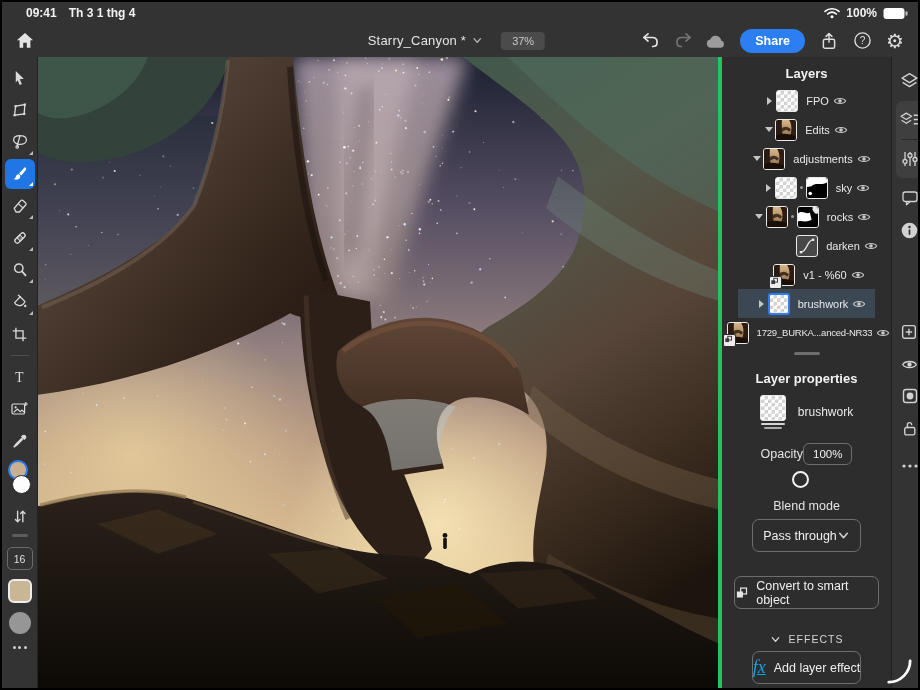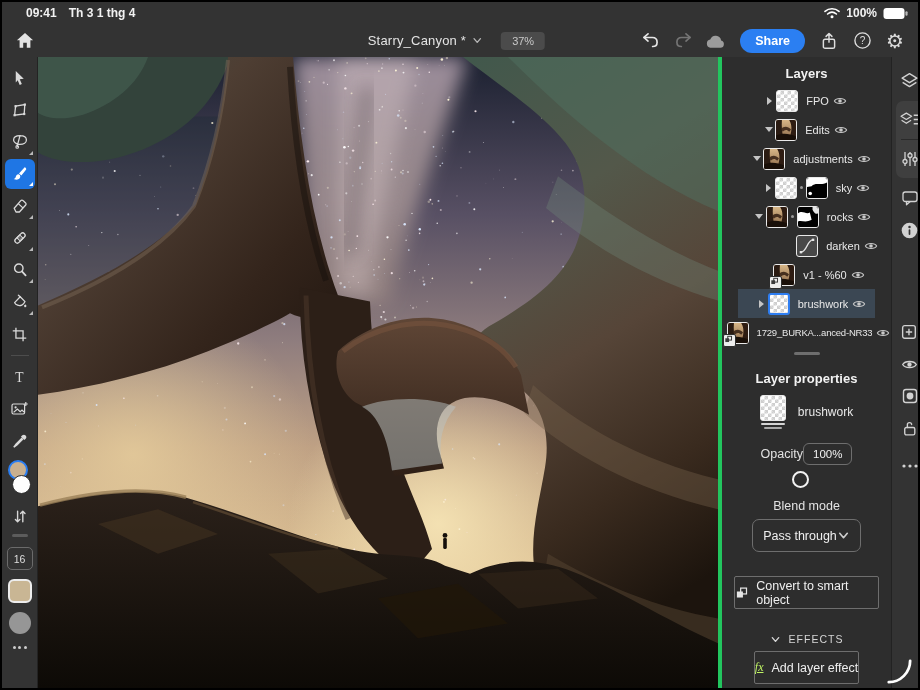--- a/index.html
+++ b/index.html
@@ -94,23 +94,23 @@
   .op-label,.bm-label{font-size:12.5px;color:#e2e2e2;}
   .val-box{border:1px solid #6e6e6e;border-radius:6px;padding:4px 9px;font-size:11.5px;color:#f0f0f0;}
   .slider{position:relative;height:16px;margin:4px 14px 2px;}
   .slider .track{position:absolute;left:0;right:0;top:7px;height:2px;background:#a8a8a8;border-radius:1px;}
   .slider .handle{position:absolute;right:-2px;top:0;width:13px;height:13px;border-radius:50%;
                   background:#2d2d2d;border:2px solid #f2f2f2;box-sizing:content-box;}
   .bm-label{display:block;padding:10px 12px 6px;}
   .dropdown{margin:0 12px;height:31px;border:1px solid #6e6e6e;border-radius:7px;display:flex;
             align-items:center;padding:0 10px;font-size:12.5px;color:#efefef;cursor:pointer;flex:none;}
   .dropdown .chev{margin-left:auto;display:flex;color:#cfcfcf;}
-  .pbtn{margin:0 12px;height:31px;border:1px solid #6e6e6e;border-radius:2px;display:flex;gap:8px;
+  .pbtn{margin:0 12px;height:31px;border:1px solid #6e6e6e;border-radius:7px;display:flex;gap:8px;
         align-items:center;justify-content:center;font-size:12.5px;color:#efefef;cursor:pointer;flex:none;}
-  .fx-i{font-style:italic;font-family:"Liberation Serif","DejaVu Serif",serif;font-size:12px;color:#bef264;text-decoration:underline;}
+  .fx-i{font-style:italic;font-family:"Liberation Serif","DejaVu Serif",serif;font-size:18px;color:#0ea5e9;text-decoration:underline;}
 
   
   .taskbar{width:35px;flex:none;background:#333;border-left:1px solid #222;display:flex;
            flex-direction:column;align-items:center;padding-top:8px;color:#d2d2d2;}
   .tk{position:relative;width:28px;height:28px;display:flex;align-items:center;justify-content:center;
       flex:none;cursor:pointer;margin:2px 0;}
   .tk-group{background:#3f3f3f;border-radius:7px;padding:3px 0;margin:4px 0;display:flex;
             flex-direction:column;align-items:center;}
   .tk-group .sep{width:18px;height:1px;background:#2a2a2a;margin:3px 0;}
   .corner-arc{position:absolute;right:6px;bottom:4px;}

